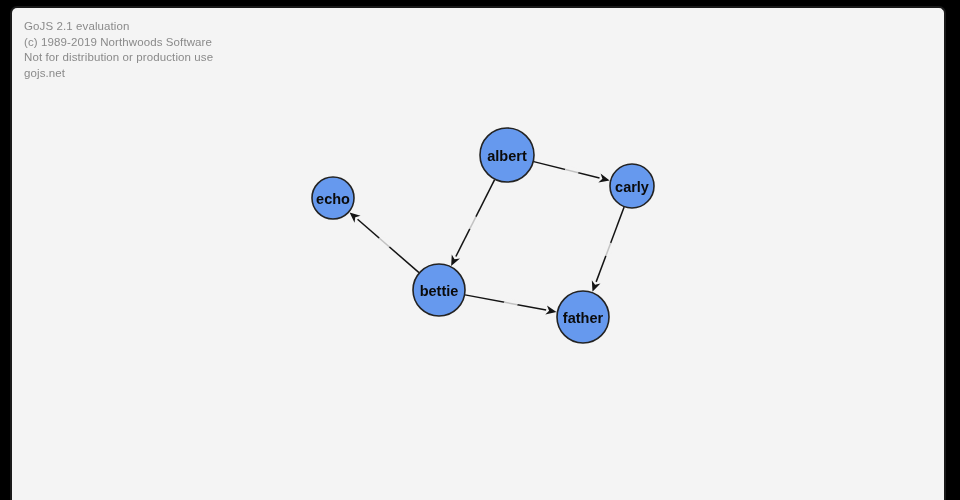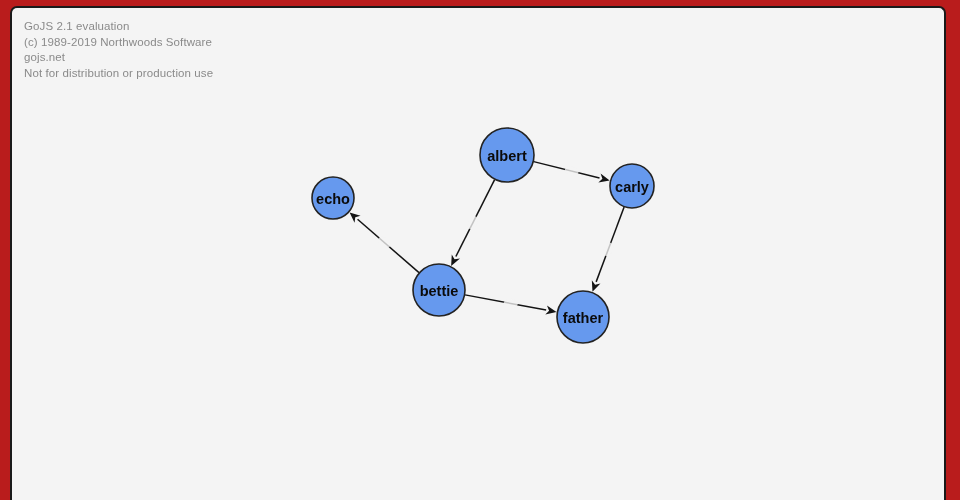--- a/index.html
+++ b/index.html
@@ -9,21 +9,21 @@
     width: 960px;
     height: 500px;
     overflow: hidden;
     font-family: "Liberation Sans", sans-serif;
   }
 
   #app {
     position: relative;
     width: 960px;
     height: 500px;
-    background: #b91c1c;
+    background: #000000;
   }
 
   
   #diagram-canvas {
     position: absolute;
     left: 10px;
     top: 6px;
     width: 936px;
     height: 500px;
     background: #f4f4f4;
@@ -90,22 +90,22 @@
 </head>
 <body>
 
 <div id="app">
 
   <div id="diagram-canvas">
 
     <div id="watermark">
       <div>GoJS 2.1 evaluation</div>
       <div>(c) 1989-2019 Northwoods Software</div>
+      <div>Not for distribution or production use</div>
       <div>gojs.net</div>
-      <div>Not for distribution or production use</div>
     </div>
 
     <svg id="graph-svg" viewBox="0 0 936 500">
       <g id="links-group">
           <g>
             <line x1="521.6914321184703" y1="153.61947516538063" x2="587.4849826920453" y2="169.93627570762723" class="link-path" stroke="#141414"></line>
             <ellipse cx="559.6838444460566" cy="163.04159342262204" rx="7" ry="4.5" class="link-gap" transform="rotate(13.928341939153688 559.6838444460566 163.04159342262204)"></ellipse>
             <polygon points="597.676256773643,172.46371167986348 586.377725028018,174.40102435289862 590.3967752867875,170.6584002711233 588.5922403560726,165.47152706235585" class="link-arrow" fill="#141414"></polygon>
           </g>
           <g>

